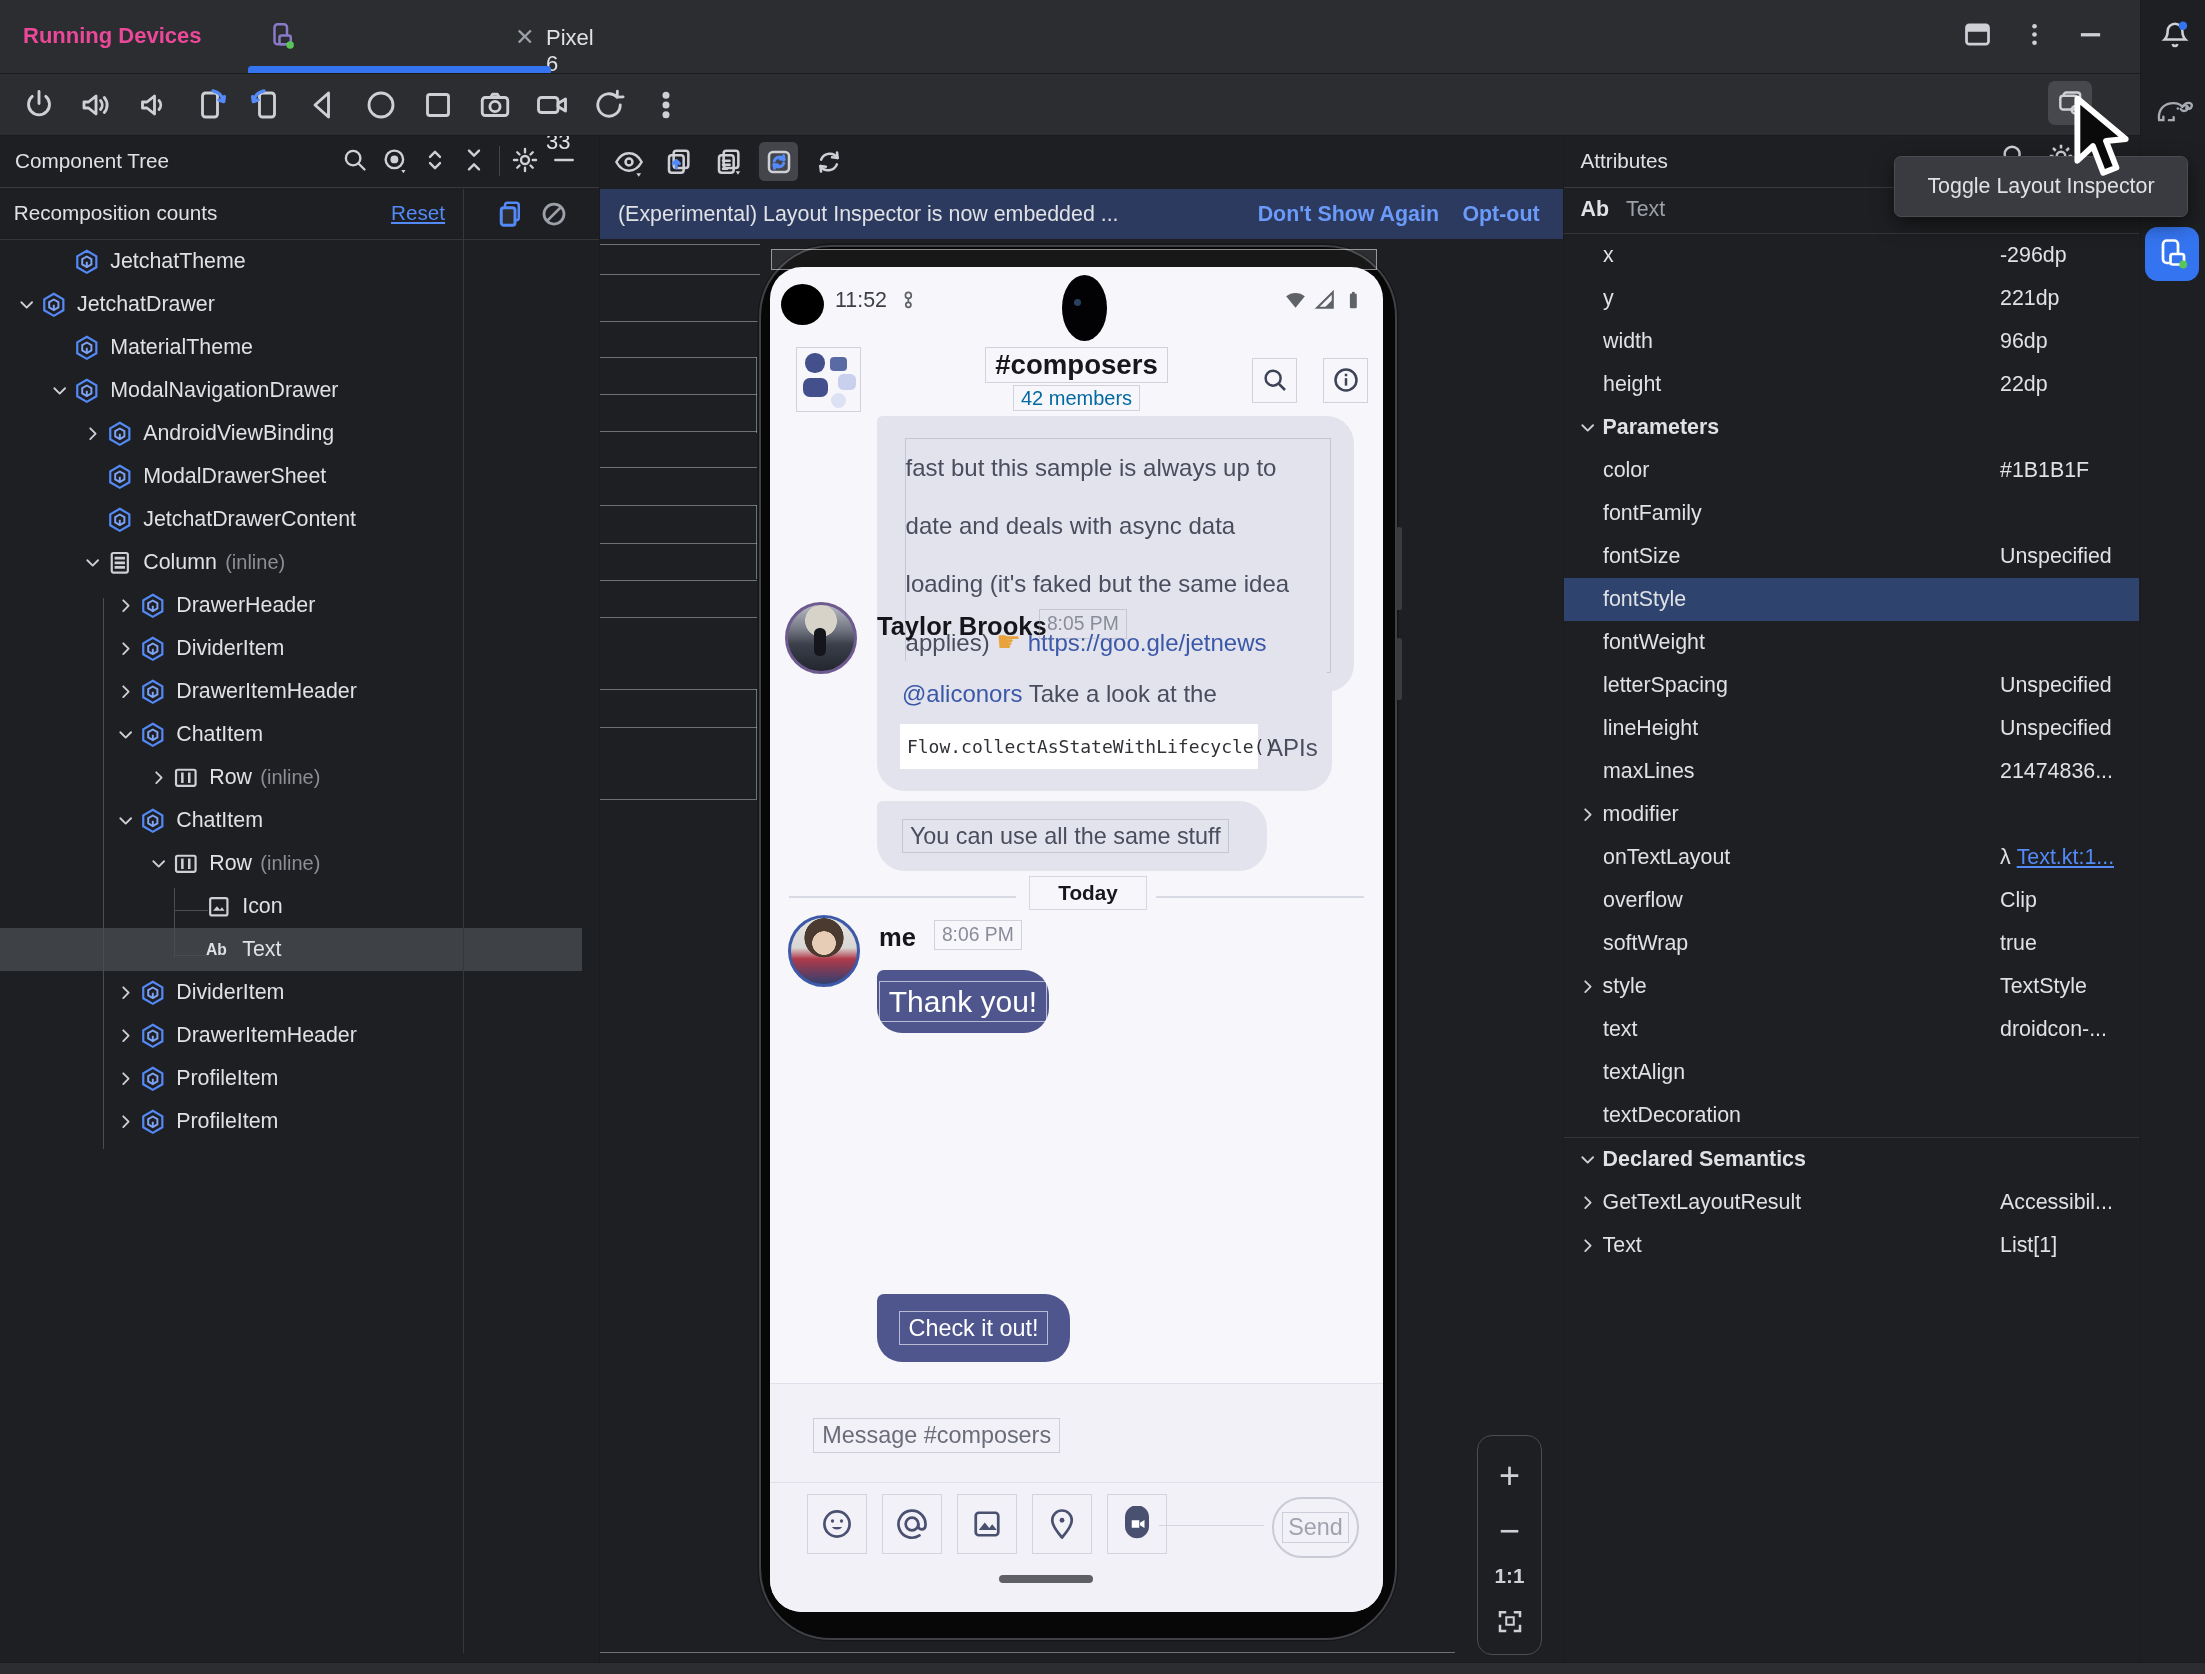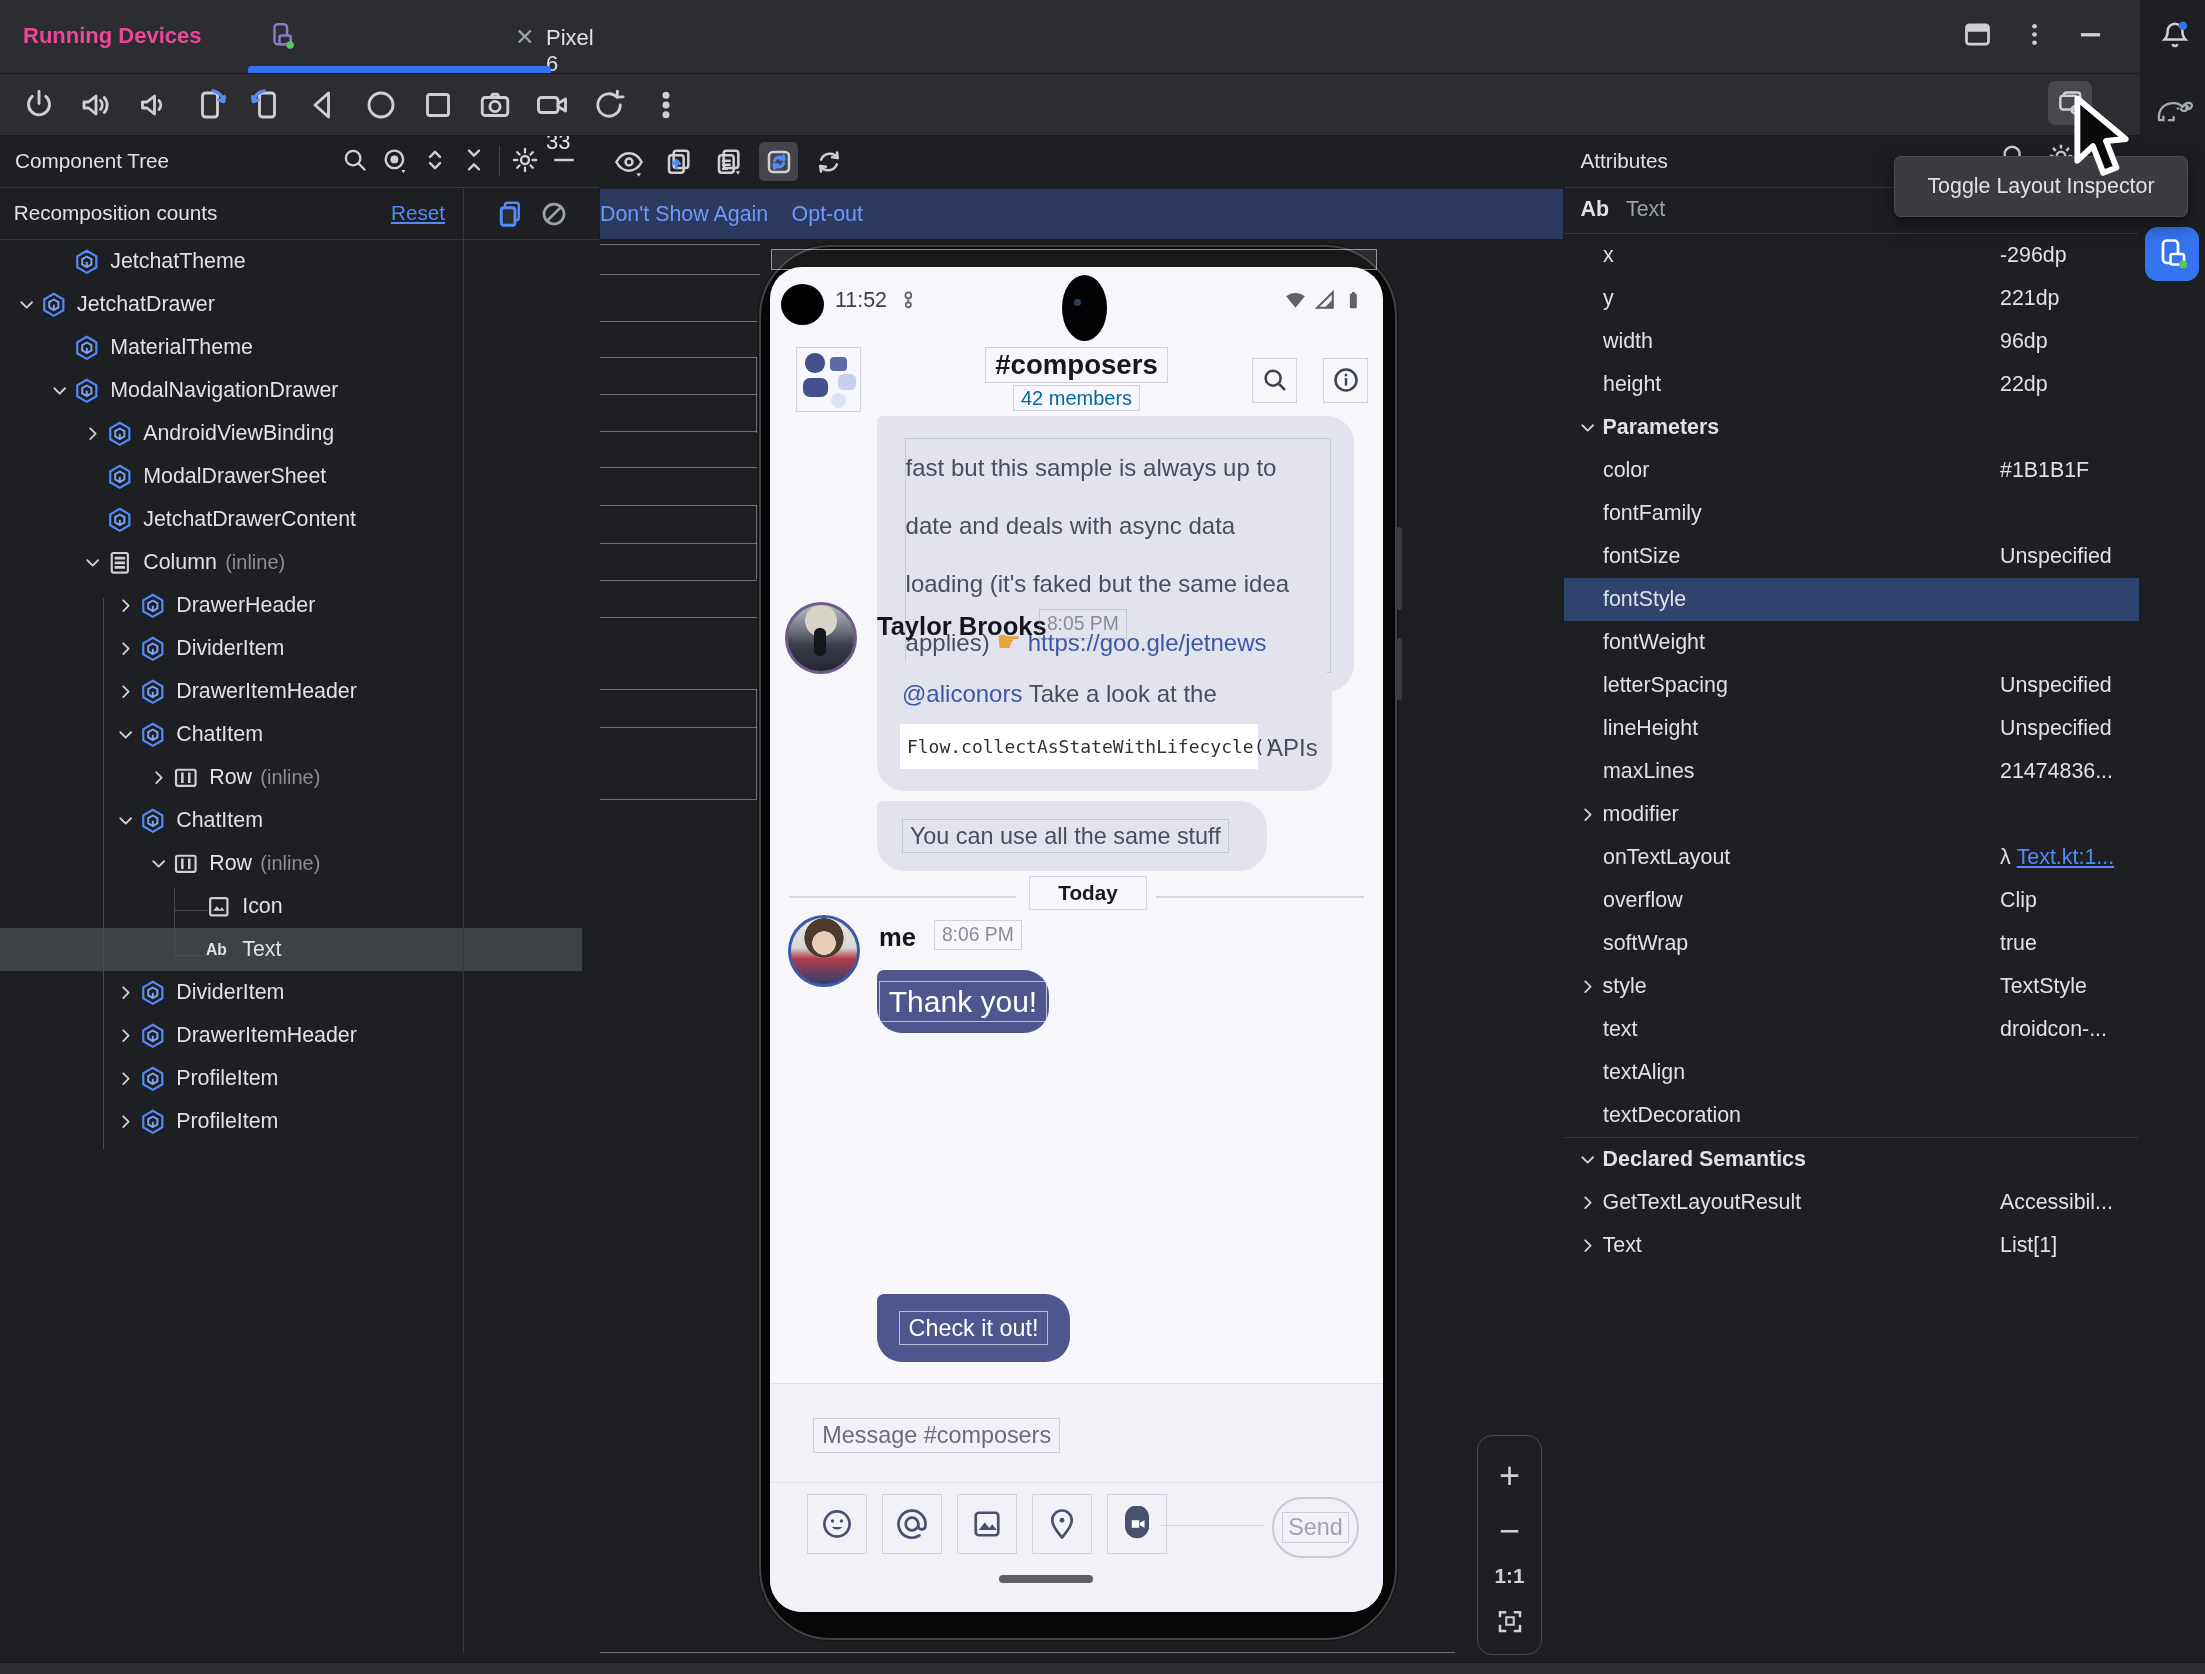--- a/index.html
+++ b/index.html
@@ -32,21 +32,21 @@
   .tree-chev{width:26px;height:26px;display:inline-flex;align-items:center;justify-content:center;flex:0 0 26px;}
   .tree-ic{width:27.6px;height:27.6px;display:inline-flex;align-items:center;justify-content:center;flex:0 0 27.6px;margin-right:9.6px;}
   .tree-suffix{color:#8c8e94;margin-left:8.3px;font-size:20px;}
   .guide{background:#4a4c52;}
   #col-sep{left:463px;top:189px;width:1.4px;height:1464px;background:#35373b;}
   #left-sep{left:599px;top:135px;width:1.4px;height:1529px;background:#1a1b1e;}
   
   #mid-toolbar{left:609px;top:138px;height:47px;display:flex;align-items:center;gap:11px;}
   #banner{left:600px;top:189px;width:963px;height:50px;background:#2d3a5f;display:flex;align-items:center;font-size:21.4px;color:#dfe1e5;}
   #banner-text{margin-left:18px;flex:1;}
-  .banner-link{color:#6b9bfa;margin-right:23.4px;font-weight:normal;}
+  .banner-link{color:#6b9bfa;margin-right:23.4px;font-weight:bold;}
   #device-area{left:600px;top:238px;width:963px;height:1424px;overflow:hidden;}
   .ovl{position:absolute;background:#cfd3dc;opacity:.45;}
   .ovlbox{position:absolute;border:1.4px solid rgba(255,255,255,.5);background:rgba(255,255,255,.07);}
   
   #phone{left:159px;top:6.9px;width:634px;height:1391px;background:#070708;border:2.8px solid #3f4145;border-radius:72px;box-shadow:0 0 0 1.4px #151618;}
   #screen{left:170px;top:29px;width:613px;height:1345px;background:#f7f7fb;border-radius:32px;overflow:hidden;}
   .obox{border:1.4px solid rgba(150,155,175,.4);}
   #statusbar{position:absolute;left:0;top:0;width:613px;height:77px;}
   #cam-oval{position:absolute;left:11px;top:16.5px;width:43px;height:41px;background:#000;border-radius:50%;}
   #punch{position:absolute;left:292px;top:8.3px;width:45px;height:66px;background:#020204;border-radius:50%;}
@@ -606,20 +606,21 @@
         </svg>
       </span>
       <span class="tbtn ">
         <svg width="32" height="32" viewBox="0 0 24 24" fill="none" stroke="#ced0d6" stroke-width="1.9" stroke-linecap="round" stroke-linejoin="round">
           <path d="M18.5 9 a7 7 0 0 0 -12.4 1.2 M5.5 15 a7 7 0 0 0 12.4 -1.2"></path>
           <path d="M18 4.8 l.5 4.2 -4.2-.5 M6 19.2 l-.5-4.2 4.2.5"></path>
         </svg>
       </span>
     </div>
   <div id="banner" class="abs">
+    <span id="banner-text">(Experimental) Layout Inspector is now embedded ...</span>
     <a class="banner-link">Don't Show Again</a>
     <a class="banner-link">Opt-out</a>
   </div>
 
   <div id="device-area" class="abs">
 
     <div class="ovl" style="left:0;top:5.5px;width:160px;height:1.4px;"></div>
     <div class="ovl" style="left:0;top:36px;width:160px;height:1.4px;"></div>
     <div class="ovl" style="left:0;top:83px;width:160px;height:1.4px;"></div>
     <div class="ovl" style="left:0;top:119px;width:157px;height:1.4px;"></div>

